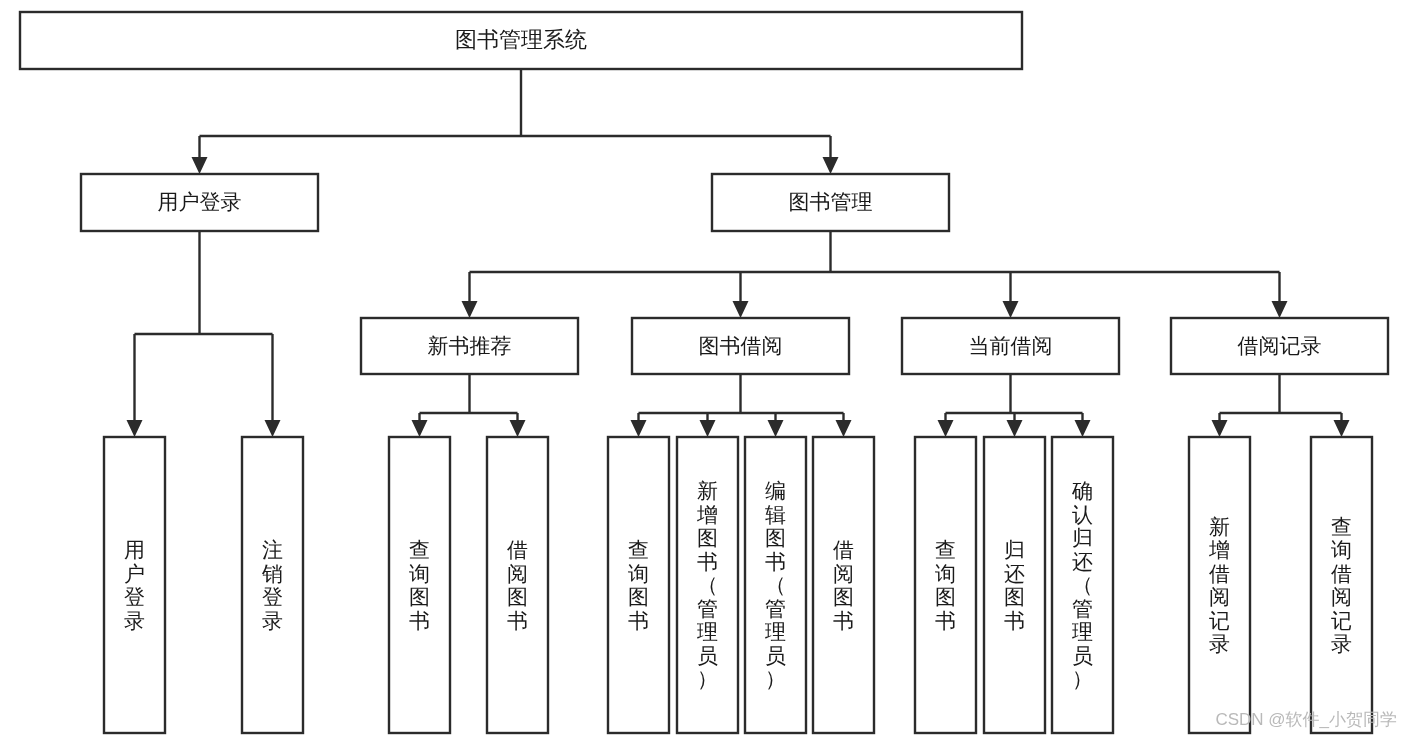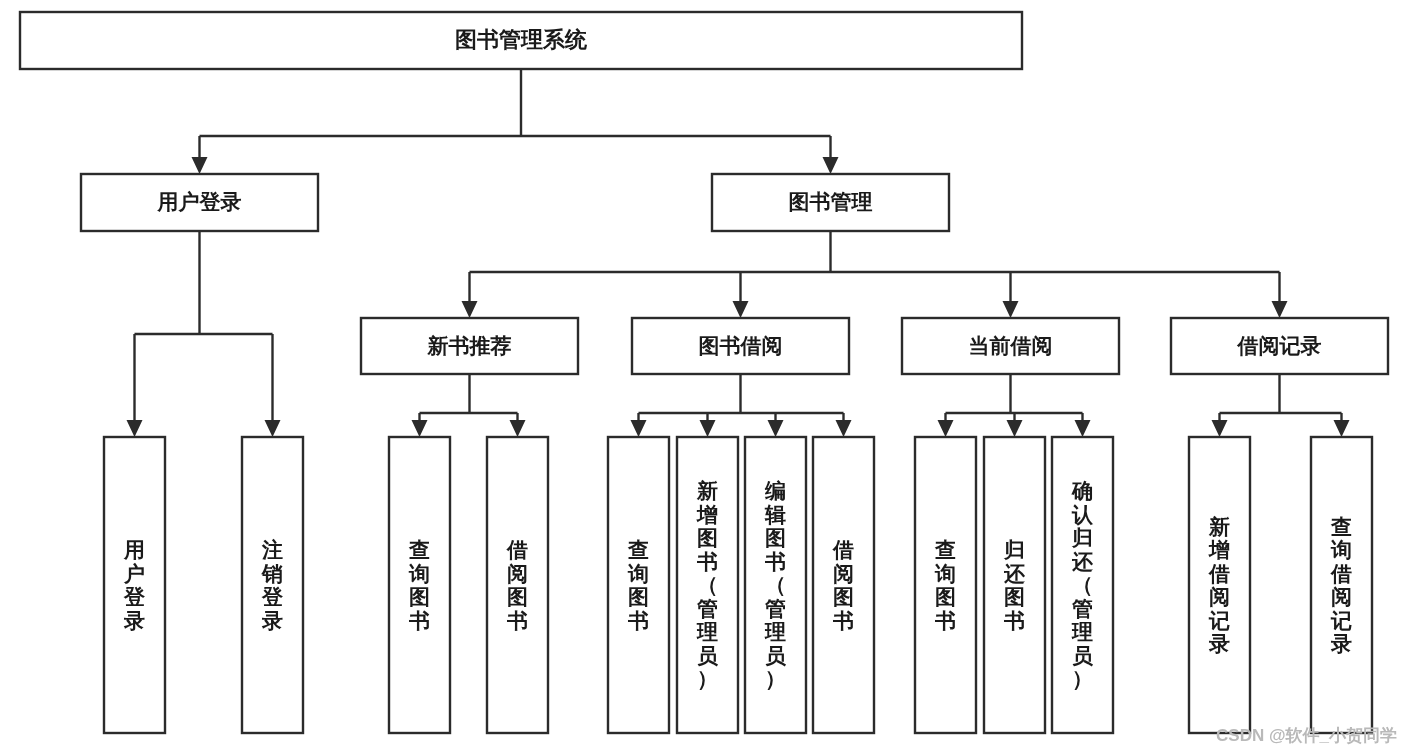--- a/index.html
+++ b/index.html
@@ -11,21 +11,20 @@
     width: 1405px;
     height: 747px;
     font-family: "Liberation Sans", sans-serif;
     overflow: hidden;
     position: relative;
   }
   #diagram-root {
     position: relative;
     width: 1405px;
     height: 747px;
-    font-weight: bold;
   }
   svg#tree-svg {
     position: absolute;
     left: 0;
     top: 0;
     width: 1405px;
     height: 747px;
     display: block;
   }
   .node-box {
@@ -68,21 +67,21 @@
     pointer-events: none;
     white-space: nowrap;
   }
   .vert-label-wrap .ch {
     display: block;
     text-align: center;
   }
   .watermark {
     position: absolute;
     right: 8px;
-    bottom: 0;
+    bottom: 16px;
     font-family: "Liberation Sans", sans-serif;
     font-size: 17px;
     color: #b9b9b9;
     white-space: nowrap;
     user-select: none;
   }
 </style>
 </head>
 <body>
 

